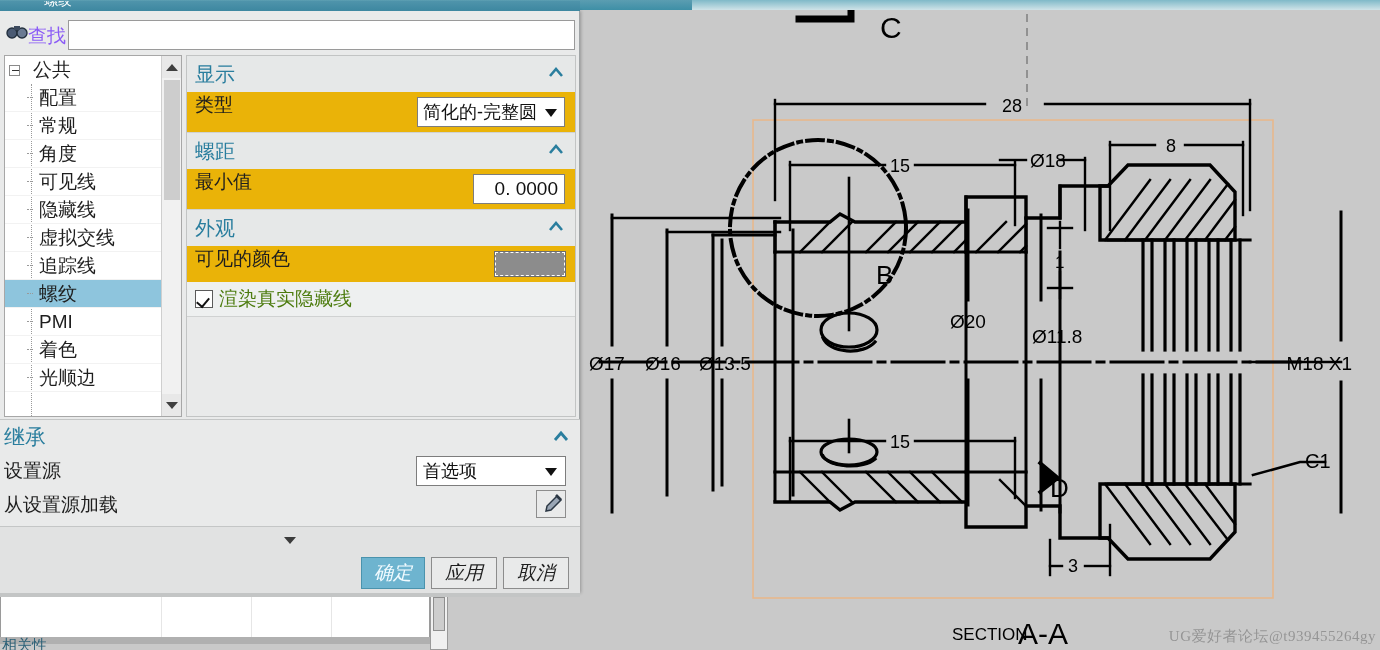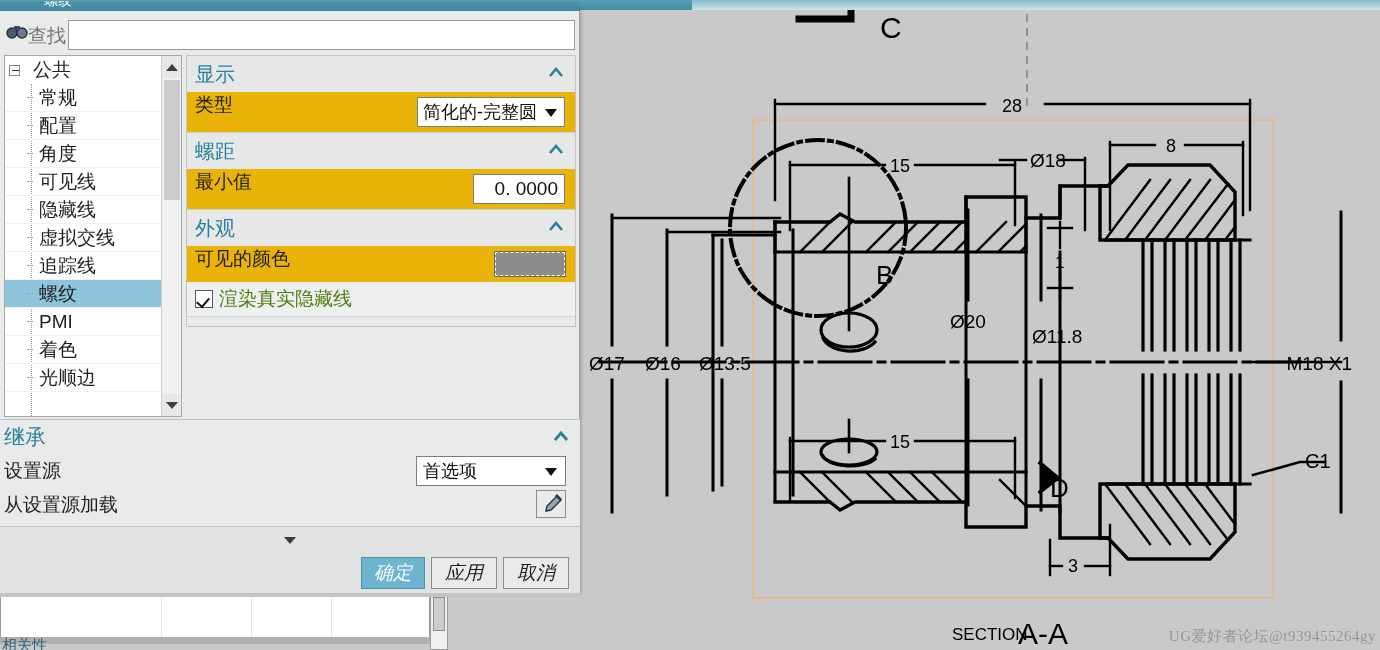--- a/index.html
+++ b/index.html
@@ -71,21 +71,21 @@
   }
 
   
   .find-row {
     position:absolute; left:0; top:4px; width:580px; height:36px;
   }
   .find-icon {
     position:absolute; left:6px; top:9px; width:22px; height:18px;
   }
   .find-label {
-    position:absolute; left:28px; top:8px; font-size:19px; color:#737373;
+    position:absolute; left:28px; top:8px; font-size:19px; color:#8b5cf6;
   }
   .find-input {
     position:absolute; left:68px; top:5px; width:507px; height:30px;
     background:#fff; border:1px solid #9a9a9a;
     font-size:14px; padding:2px 5px; font-family:inherit; outline:none;
   }
 
   
   .tree-panel {
     position:absolute; left:4px; top:44px; width:178px; height:362px;
@@ -130,21 +130,21 @@
   .tree-sb .thumb {
     position:absolute; left:2px; top:24px; width:16px; height:120px;
     background:#cdcdcd;
   }
   .chev { width:0;height:0;border-left:6px solid transparent;border-right:6px solid transparent; }
   .chev.up { border-bottom:7px solid #3f3f3f; }
   .chev.dn { border-top:7px solid #3f3f3f; }
 
   
   .content-col {
-    position:absolute; left:186px; top:44px; width:390px; height:272px;
+    position:absolute; left:186px; top:44px; width:390px; height:362px;
     background:#e9eaea; border:1px solid #c2c4c4;
   }
   .grp {
     background:#eef0f0; border-bottom:1px solid #d0d2d2; position:relative;
   }
   .grp-head {
     position:relative; height:36px; padding-left:8px;
     display:flex; align-items:center;
     background:#e6e8e8;
   }
@@ -474,22 +474,22 @@
       <span class="find-label">查找</span>
       <input class="find-input" type="text" value="" placeholder="" style="">
     </div>
 
     <div class="tree-panel">
       <div class="tree-root">
         <span class="expander"></span>
         <span>公共</span>
       </div>
       <div class="tree-vline"></div>
+      <div class="tree-item"><span>配置</span></div>
       <div class="tree-item"><span>常规</span></div>
-      <div class="tree-item"><span>配置</span></div>
       <div class="tree-item"><span>角度</span></div>
       <div class="tree-item"><span>可见线</span></div>
       <div class="tree-item"><span>隐藏线</span></div>
       <div class="tree-item"><span>虚拟交线</span></div>
       <div class="tree-item"><span>追踪线</span></div>
       <div class="tree-item sel"><span>螺纹</span></div>
       <div class="tree-item"><span>PMI</span></div>
       <div class="tree-item"><span>着色</span></div>
       <div class="tree-item"><span>光顺边</span></div>
 

